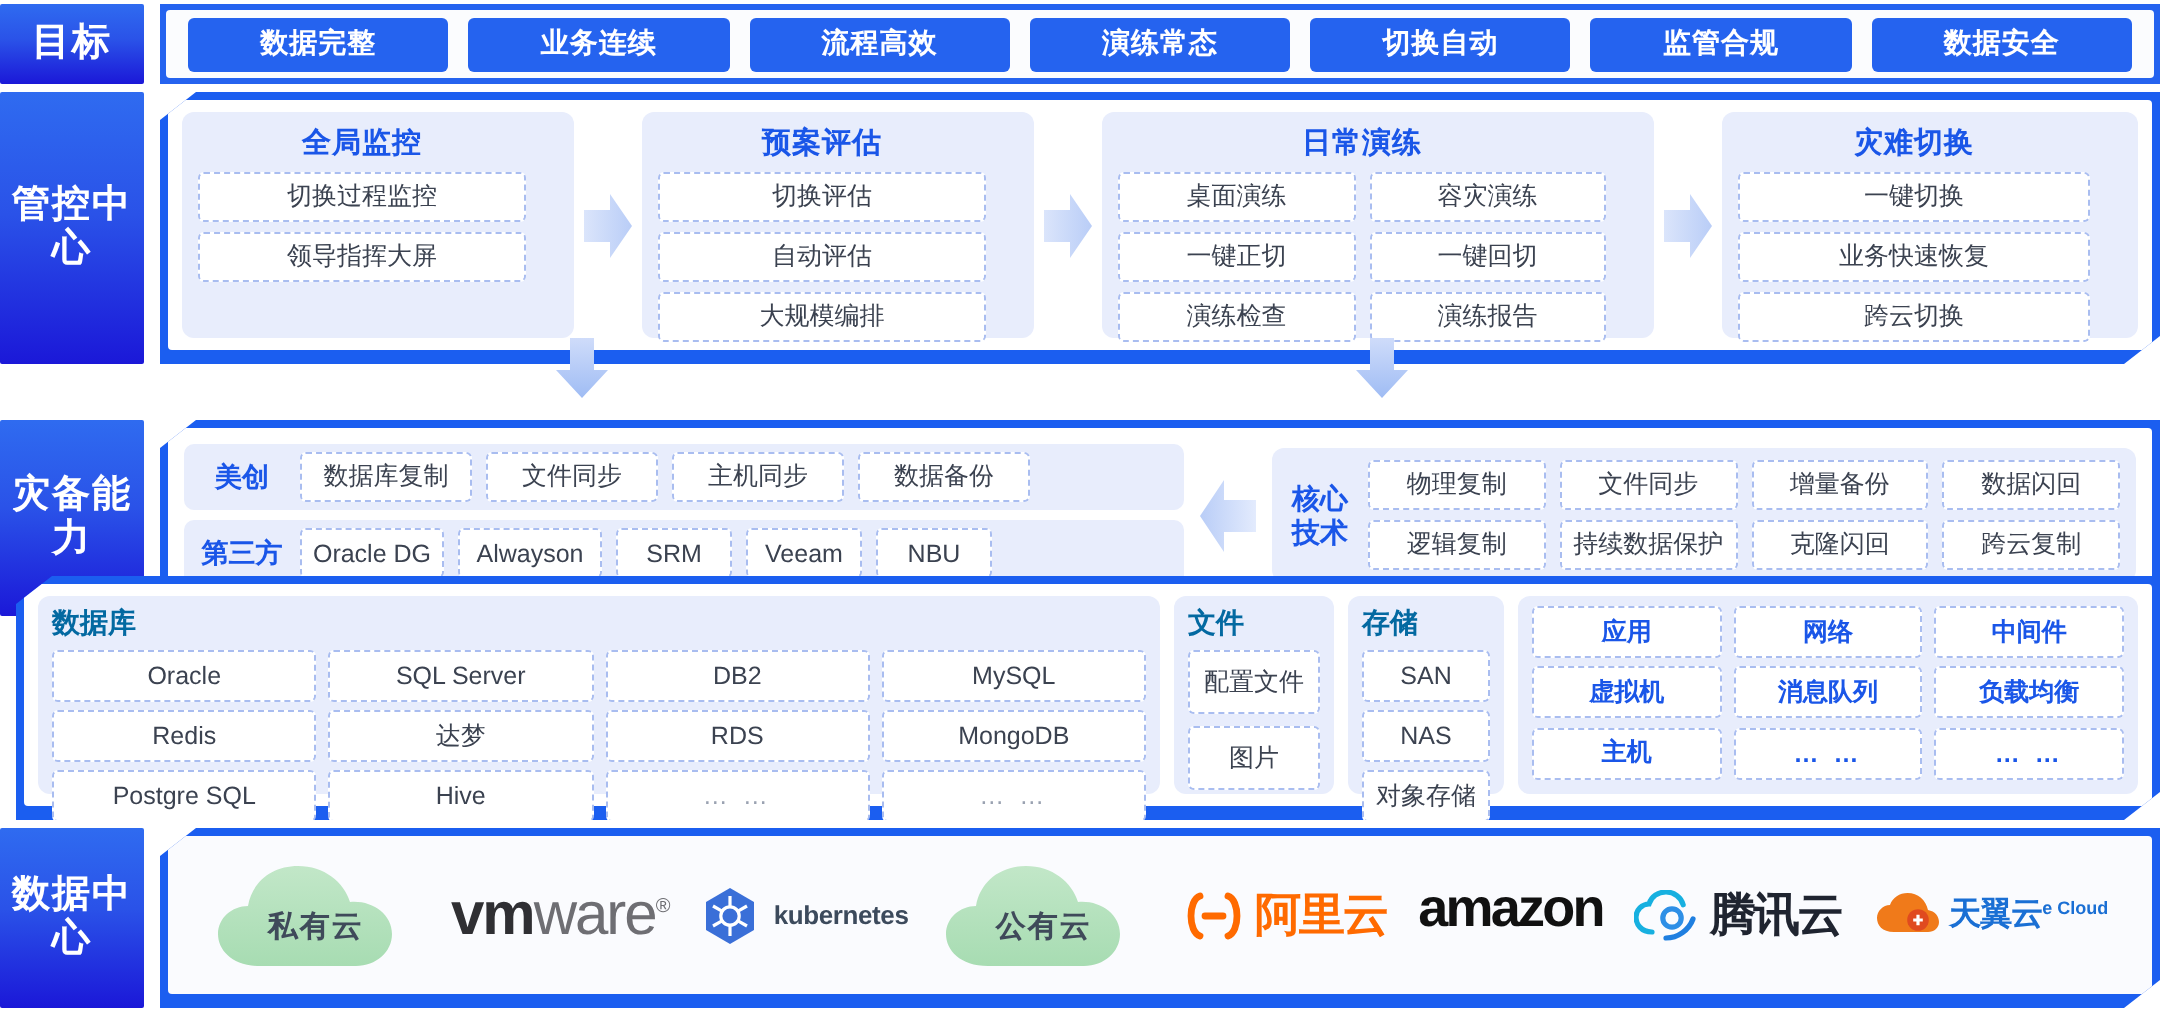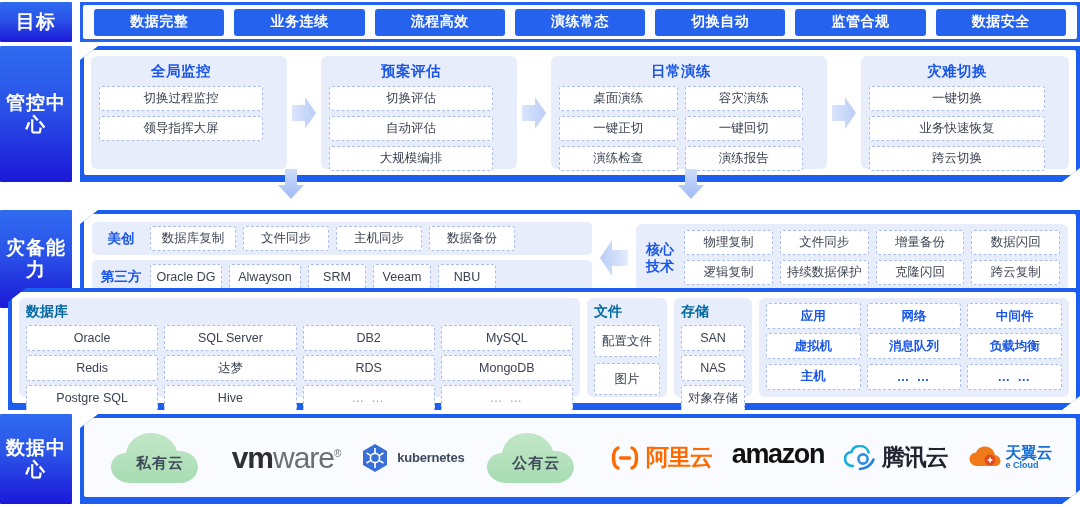--- a/index.html
+++ b/index.html
@@ -463,21 +463,21 @@
           </svg>
           <span class="tencent-text">腾讯云</span>
         </div>
 
         <div class="logo tianyi">
           <svg width="34" height="26" viewBox="0 0 34 26">
             <path d="M10 21 C4 21 1.5 17.5 1.5 14 C1.5 10.5 4.5 7.5 8 7.5 C9.3 3.8 12.8 1.5 16.8 1.5 C22 1.5 26 5 27 10 C30.5 10.6 32.5 13.2 32.5 16 C32.5 19 30 21 27 21 Z" fill="#f07a1a"></path>
             <circle cx="22" cy="15" r="5.4" fill="#e04a1f"></circle>
             <path d="M19.6 15 L24.4 15 M22 12.4 L22 17.6" stroke="#fff" stroke-width="1.6"></path>
           </svg>
-          <div style="display:flex;flex-direction:column;align-items:flex-start;line-height:1.05;">
+          <div style="display:flex;flex-direction:row;align-items:flex-start;line-height:1.05;">
             <span class="tianyi-text">天翼云</span>
             <span class="tianyi-sub">e Cloud</span>
           </div>
         </div>
 
       </div>
     </div>
   </div>
 
 </div>

